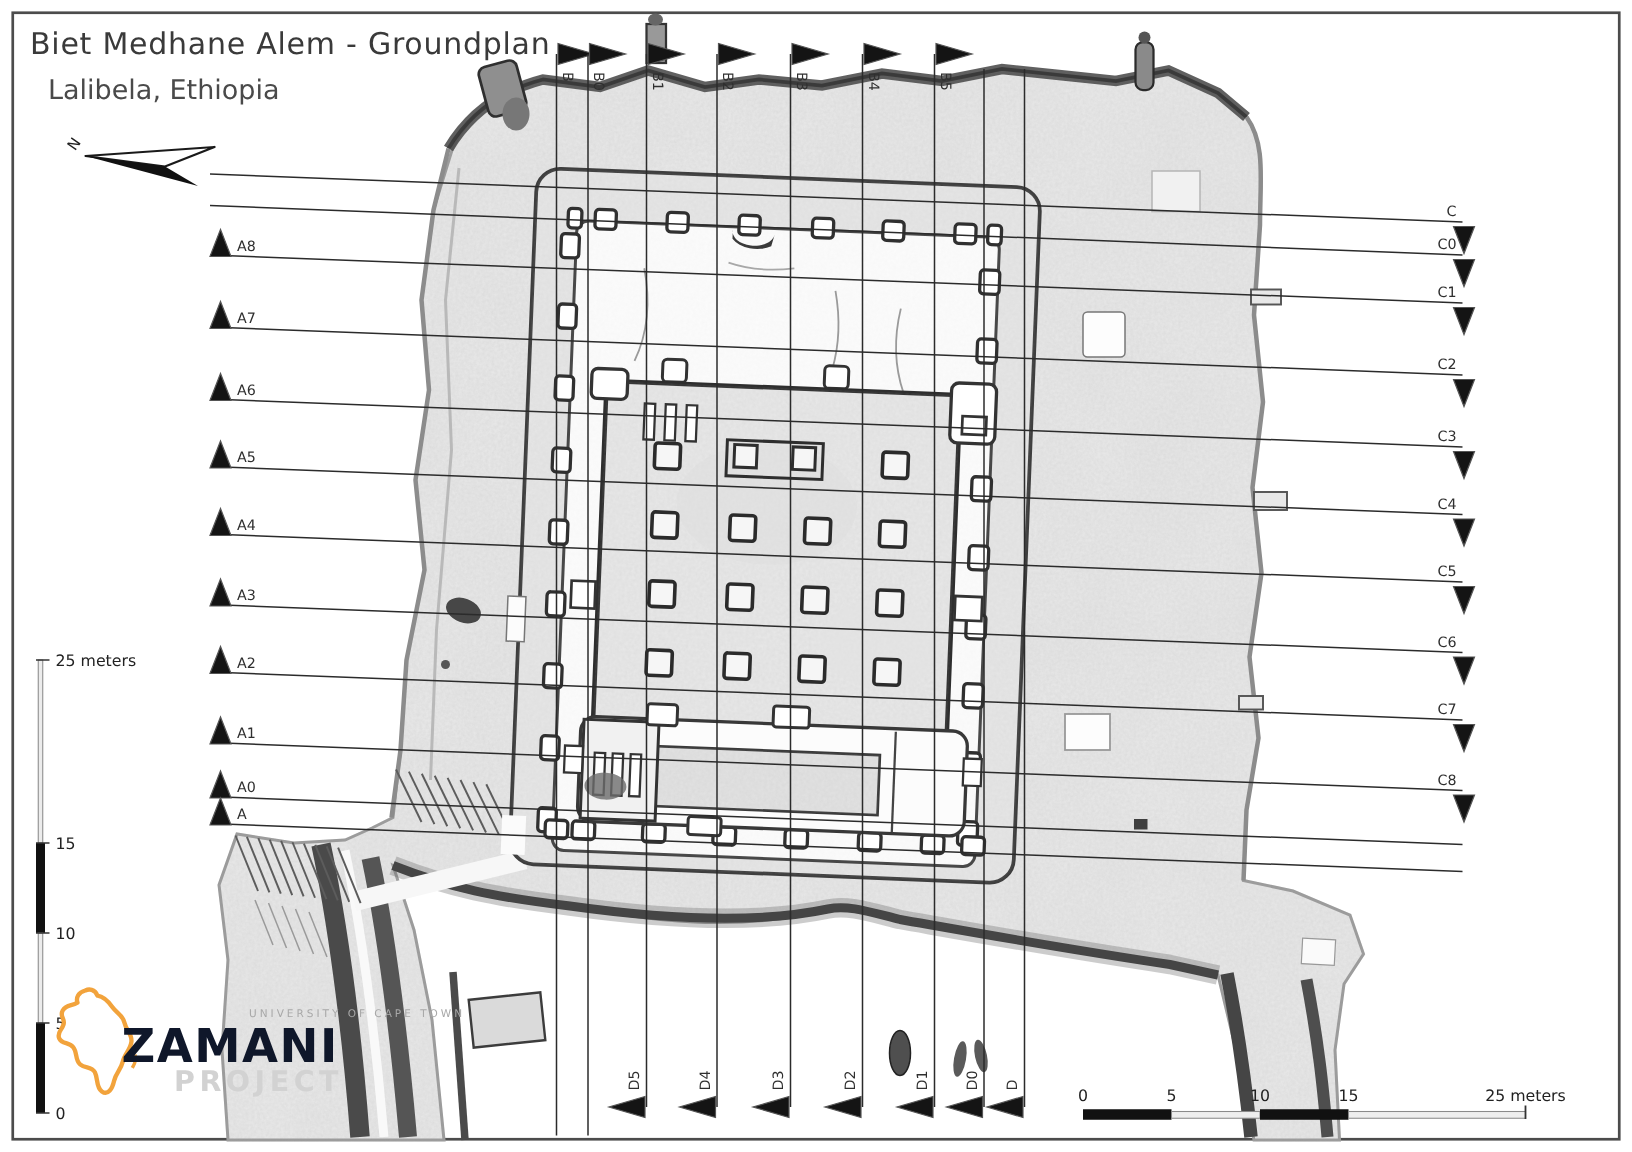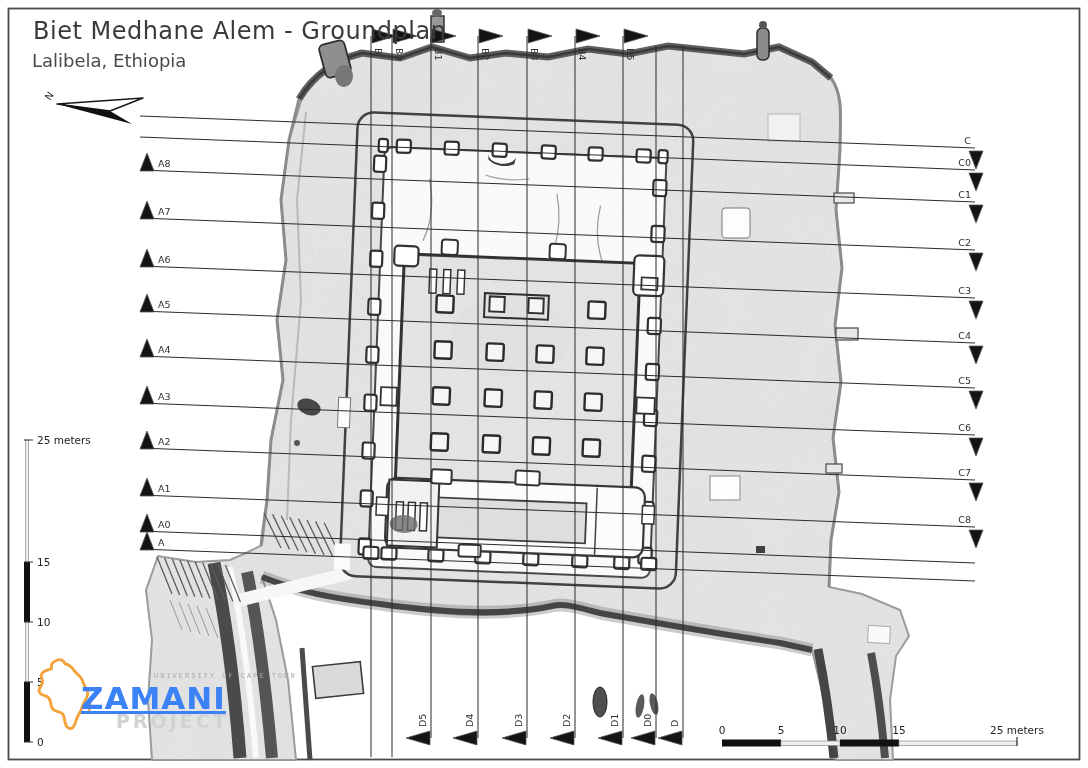--- a/index.html
+++ b/index.html
@@ -1,23 +1,23 @@
 <!DOCTYPE html>
 <html><head>
 <meta charset="utf-8">
 <style>
   html,body{margin:0;padding:0;background:#ffffff;}
   .page{position:relative;width:1088px;height:768px;background:#fff;overflow:hidden;
         font-family:"DejaVu Sans","Liberation Sans",sans-serif;}
-  .title{position:absolute;left:33px;top:17px;font-size:24px;color:#3a3a3a;letter-spacing:.5px;}
+  .title{position:absolute;left:20px;top:17px;font-size:20px;color:#3a3a3a;letter-spacing:.5px;}
   .subtitle{position:absolute;left:32px;top:50px;font-size:18px;color:#4a4a4a;}
   .logo{position:absolute;left:34px;top:652px;width:220px;height:92px;}
   .logo-africa{position:absolute;left:2px;top:4px;}
-  .logo-uct{position:absolute;left:120px;top:20px;font-size:7px;letter-spacing:2px;color:#a8a8a8;white-space:nowrap;font-family:Liberation Mono, monospace;}
-  .logo-name{position:absolute;left:47px;top:28px;font-size:31px;font-weight:bold;color:#3b82f6;letter-spacing:1px;text-decoration:underline;}
+  .logo-uct{position:absolute;left:132px;top:20px;font-size:7px;letter-spacing:2px;color:#a8a8a8;white-space:nowrap;}
+  .logo-name{position:absolute;left:47px;top:28px;font-size:31px;font-weight:bold;color:#0f172a;letter-spacing:1px;}
   .logo-sub{position:absolute;left:82px;top:58px;font-size:19px;color:#d2d2d2;letter-spacing:3px;font-weight:bold;}
   svg text{font-family:"DejaVu Sans","Liberation Sans",sans-serif;}
 </style>
 </head>
 <body>
 
 <div class="page">
 
 <svg id="art" width="1088" height="768" viewBox="0 0 1088 768">
   <defs>

